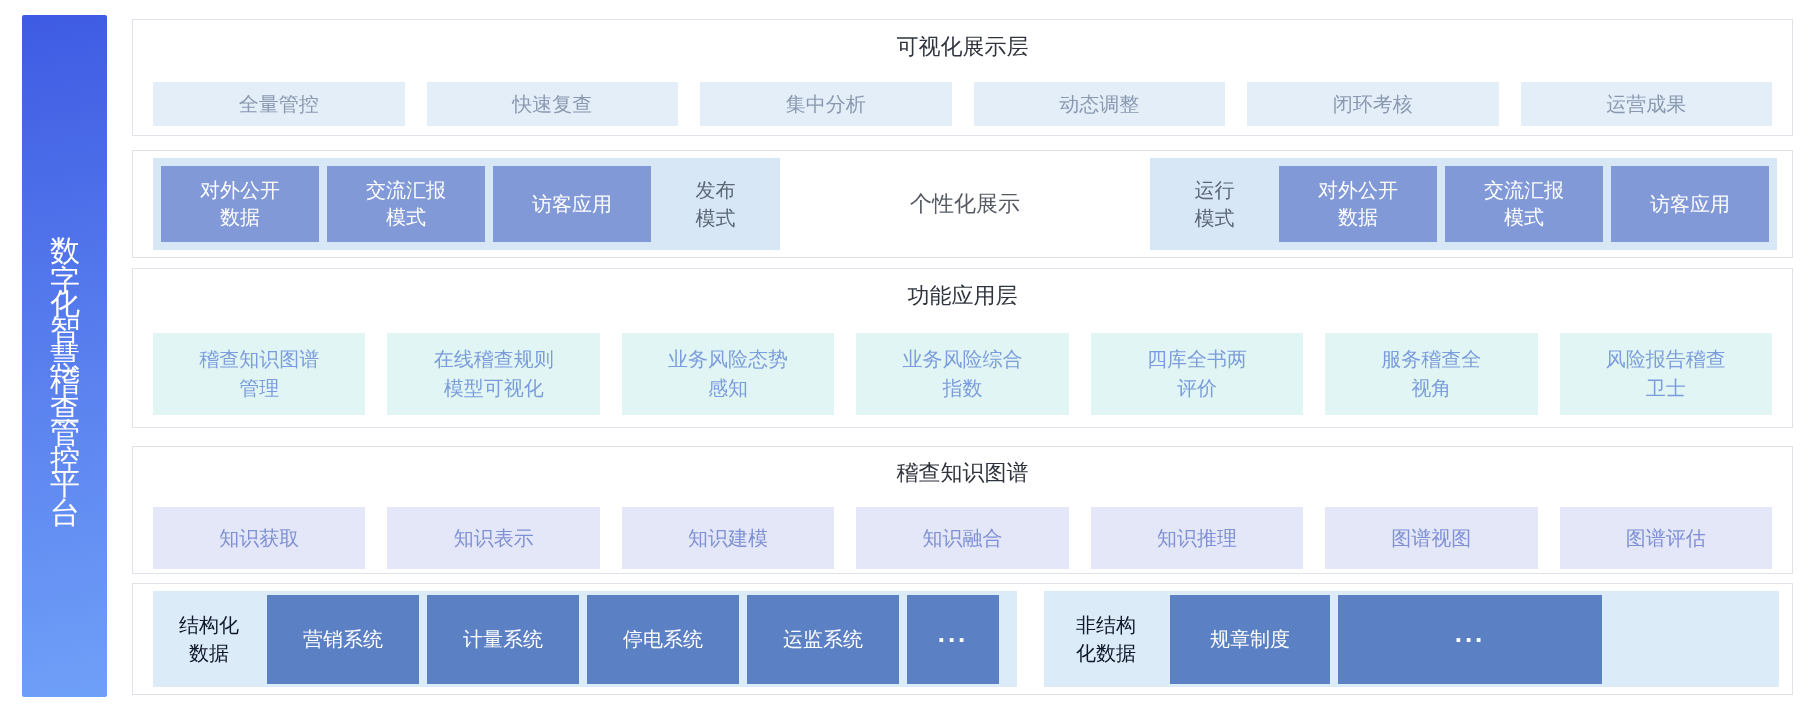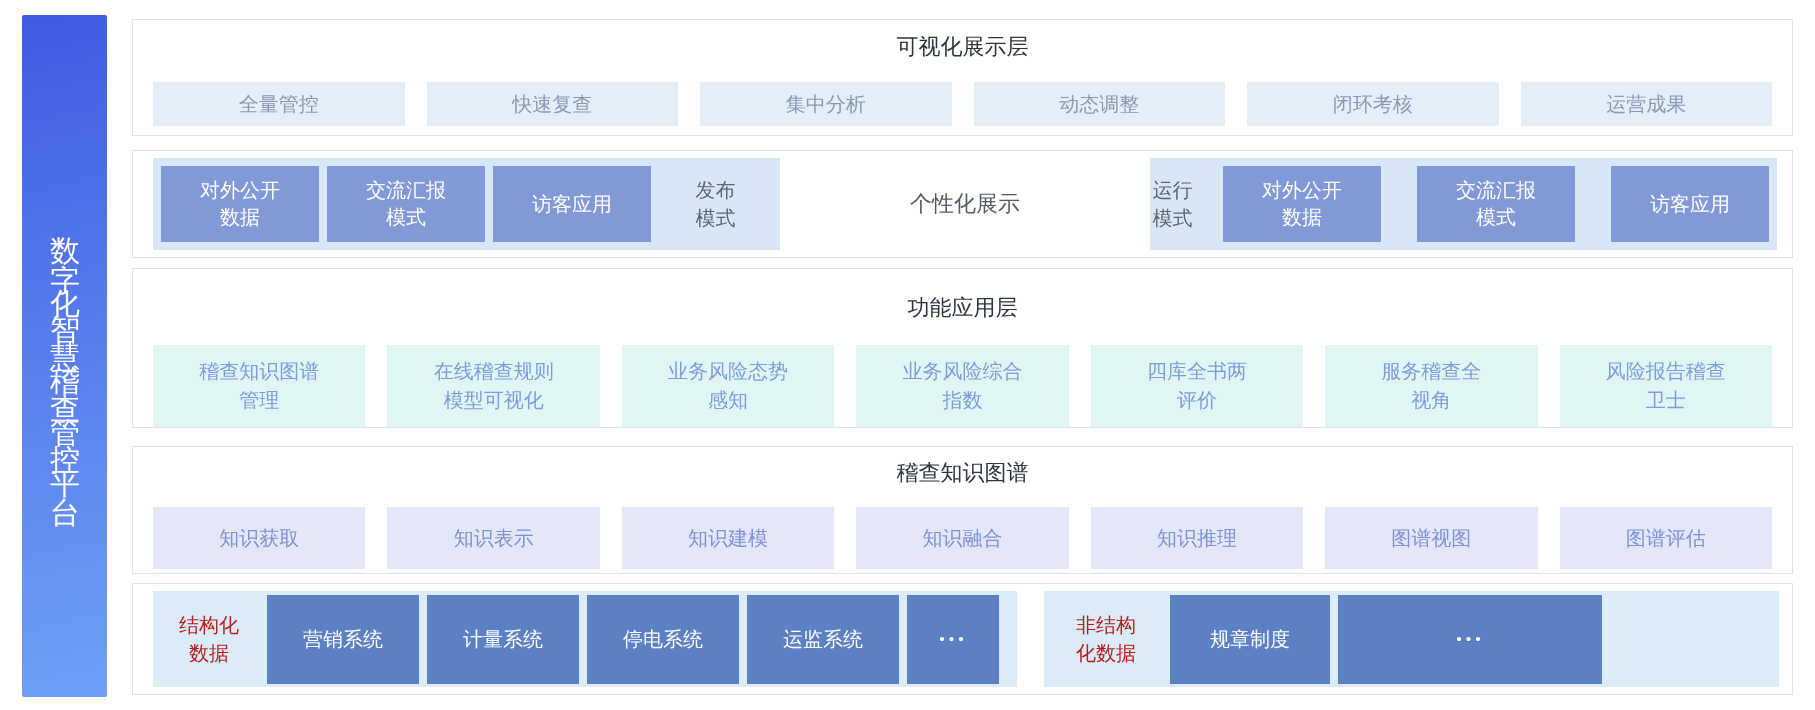--- a/index.html
+++ b/index.html
@@ -9,54 +9,54 @@
 
   
   .sidebar { position: absolute; left: 22px; top: 15px; width: 85px; height: 682px;
     background: linear-gradient(168deg, #3e5be3 0%, #5b82ef 55%, #6fa0f8 100%);
     display: flex; align-items: center; justify-content: center; border-radius: 2px; }
   .sidebar-text { writing-mode: vertical-rl; text-orientation: upright;
     color: #ffffff; font-size: 30px; letter-spacing: 26px; font-weight: 400; }
 
   
   .main { position: absolute; left: 132px; top: 19px; width: 1661px; }
-  .panel { background: #ffffff; border: 1px solid #e0e3e9; font-family: Liberation Serif, serif; }
+  .panel { background: #ffffff; border: 1px solid #e0e3e9; }
   .panel-title { text-align: center; font-size: 22px; font-weight: 500; color: #2e333d; }
 
   .row1 { height: 117px; margin-bottom: 14px; padding-top: 12px; }
   .row1 .chip-row { margin-top: 20px; }
   .chip-row { display: flex; gap: 22px; padding: 0 20px; }
   .chip { flex: 1; display: flex; align-items: center; justify-content: center;
     text-align: center; font-size: 20px; white-space: pre-line; line-height: 1.45; }
   .chip.blue   { height: 44px; background: #e3eef9; color: #8a99b0; }
   .chip.teal   { height: 82px; background: #e1f6f4; color: #7c9ddb; }
   .chip.lav    { height: 62px; background: #e4e7f8; color: #7f91d4; }
 
   .row2 { height: 108px; margin-bottom: 10px; display: flex; align-items: center; }
   .mode-group { background: #d8e7f6; height: 92px; display: flex; align-items: center; }
   .mode-group.left  { margin-left: 20px; width: 627px; }
-  .mode-group.right { margin-right: 15px; width: 627px; gap: 28px; }
+  .mode-group.right { margin-right: 15px; width: 627px; }
   .group-label { flex: 1; text-align: center; font-size: 20px; color: #5d6876;
     white-space: pre-line; line-height: 1.4; }
   .dark-box { width: 158px; height: 76px; margin-left: 8px; background: #8299d8; color: #ffffff;
     display: flex; align-items: center; justify-content: center; text-align: center;
     font-size: 20px; white-space: pre-line; line-height: 1.35; flex: none; }
   .mode-group.right .dark-box { margin-left: 0; margin-right: 8px; }
   .center-label { flex: 1; text-align: center; font-size: 22px; color: #555a63; }
 
-  .row3 { height: 160px; margin-bottom: 18px; padding-top: 24px; }
+  .row3 { height: 160px; margin-bottom: 18px; padding-top: 12px; }
   .row3 .chip-row { margin-top: 22px; }
   .row4 { height: 128px; margin-bottom: 9px; padding-top: 11px; }
   .row4 .chip-row { margin-top: 19px; }
 
   .row5 { height: 112px; display: flex; align-items: center; }
   .data-group { background: #dcebf8; height: 96px; display: flex; align-items: center; padding-left: 6px; }
   .data-group.structured   { margin-left: 20px; width: 864px; }
   .data-group.unstructured { margin-left: 27px; width: 735px; }
-  .data-label { text-align: center; font-size: 20px; color: #b91c1c; white-space: pre-line; line-height: 1.4; }
+  .data-label { text-align: center; font-size: 20px; color: #0f172a; white-space: pre-line; line-height: 1.4; }
   .data-group.structured .data-label   { width: 100px; }
   .data-group.unstructured .data-label { width: 112px; }
   .deep-box { height: 89px; margin-left: 8px; background: #5b80c3; color: #ffffff;
     display: flex; align-items: center; justify-content: center; text-align: center;
     font-size: 20px; flex: none; }
   .w152 { width: 152px; } .w92 { width: 92px; } .w160 { width: 160px; } .w264 { width: 264px; }
   .dots { font-weight: 700; font-size: 26px; letter-spacing: 3px; margin-top: -12px; }
 </style>
 </head>
 <body>

